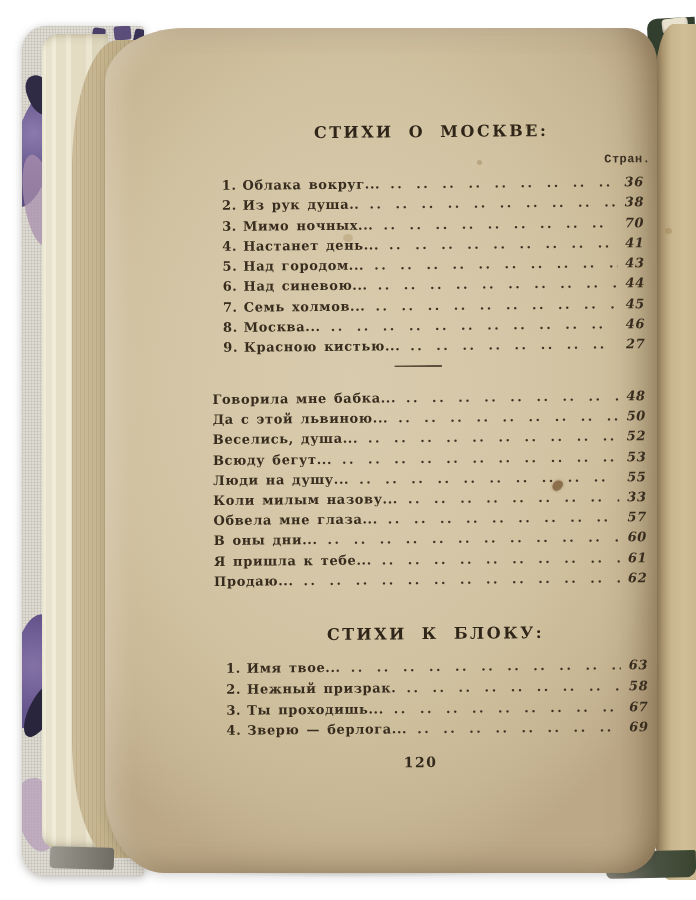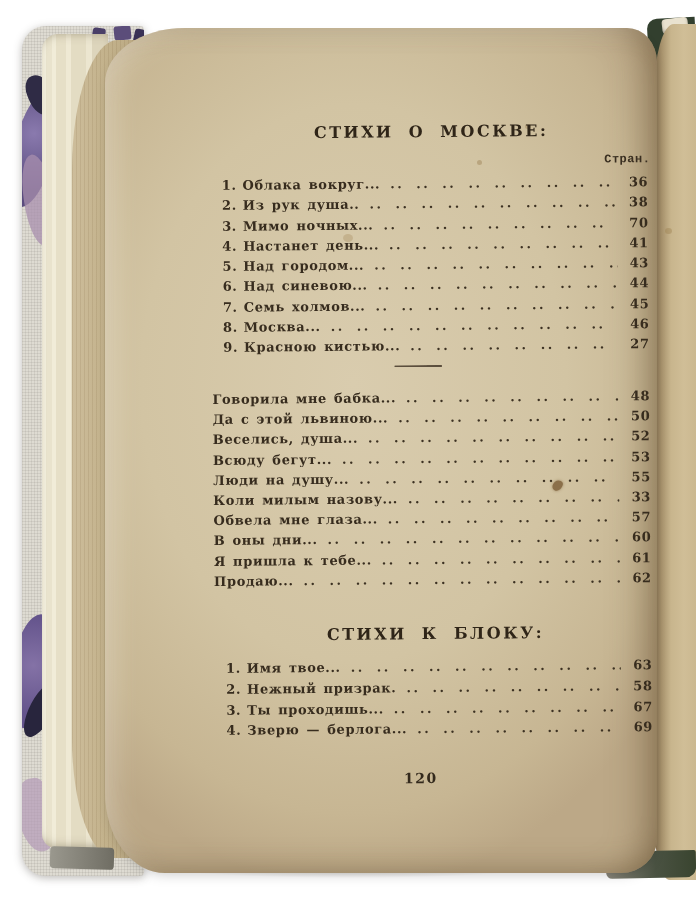--- a/index.html
+++ b/index.html
@@ -138,27 +138,27 @@
   }
   .sec2 .row{height:20.2px;}
   .sec3 .row{height:20.8px;}
   .num{flex:none;width:26px;text-align:right;padding-right:6px;}
   .ttl{flex:none;}
   .leader{
     flex:1;overflow:hidden;white-space:nowrap;
     margin:0 8px 0 10px;letter-spacing:2.5px;word-spacing:5px;
     color:#3c3122;
   }
-  .pg{flex:none;width:28px;text-align:center;}
+  .pg{flex:none;width:28px;text-align:left;font-style:italic;}
   .divider{
     position:absolute;left:182px;top:247px;width:48px;height:0;
     border-top:2px solid #46392a;opacity:.85;border-radius:2px;
   }
   .folio{
-    position:absolute;left:170px;top:652px;width:70px;text-align:center;
+    position:absolute;left:170px;top:636px;width:70px;text-align:center;
     font-size:14px;font-weight:700;letter-spacing:1.5px;color:#33291c;
   }
 </style>
 </head>
 <body>
 
 <div class="layer floor-shadow"></div>
 
 <div class="layer cover">
   <div class="weave"></div>

